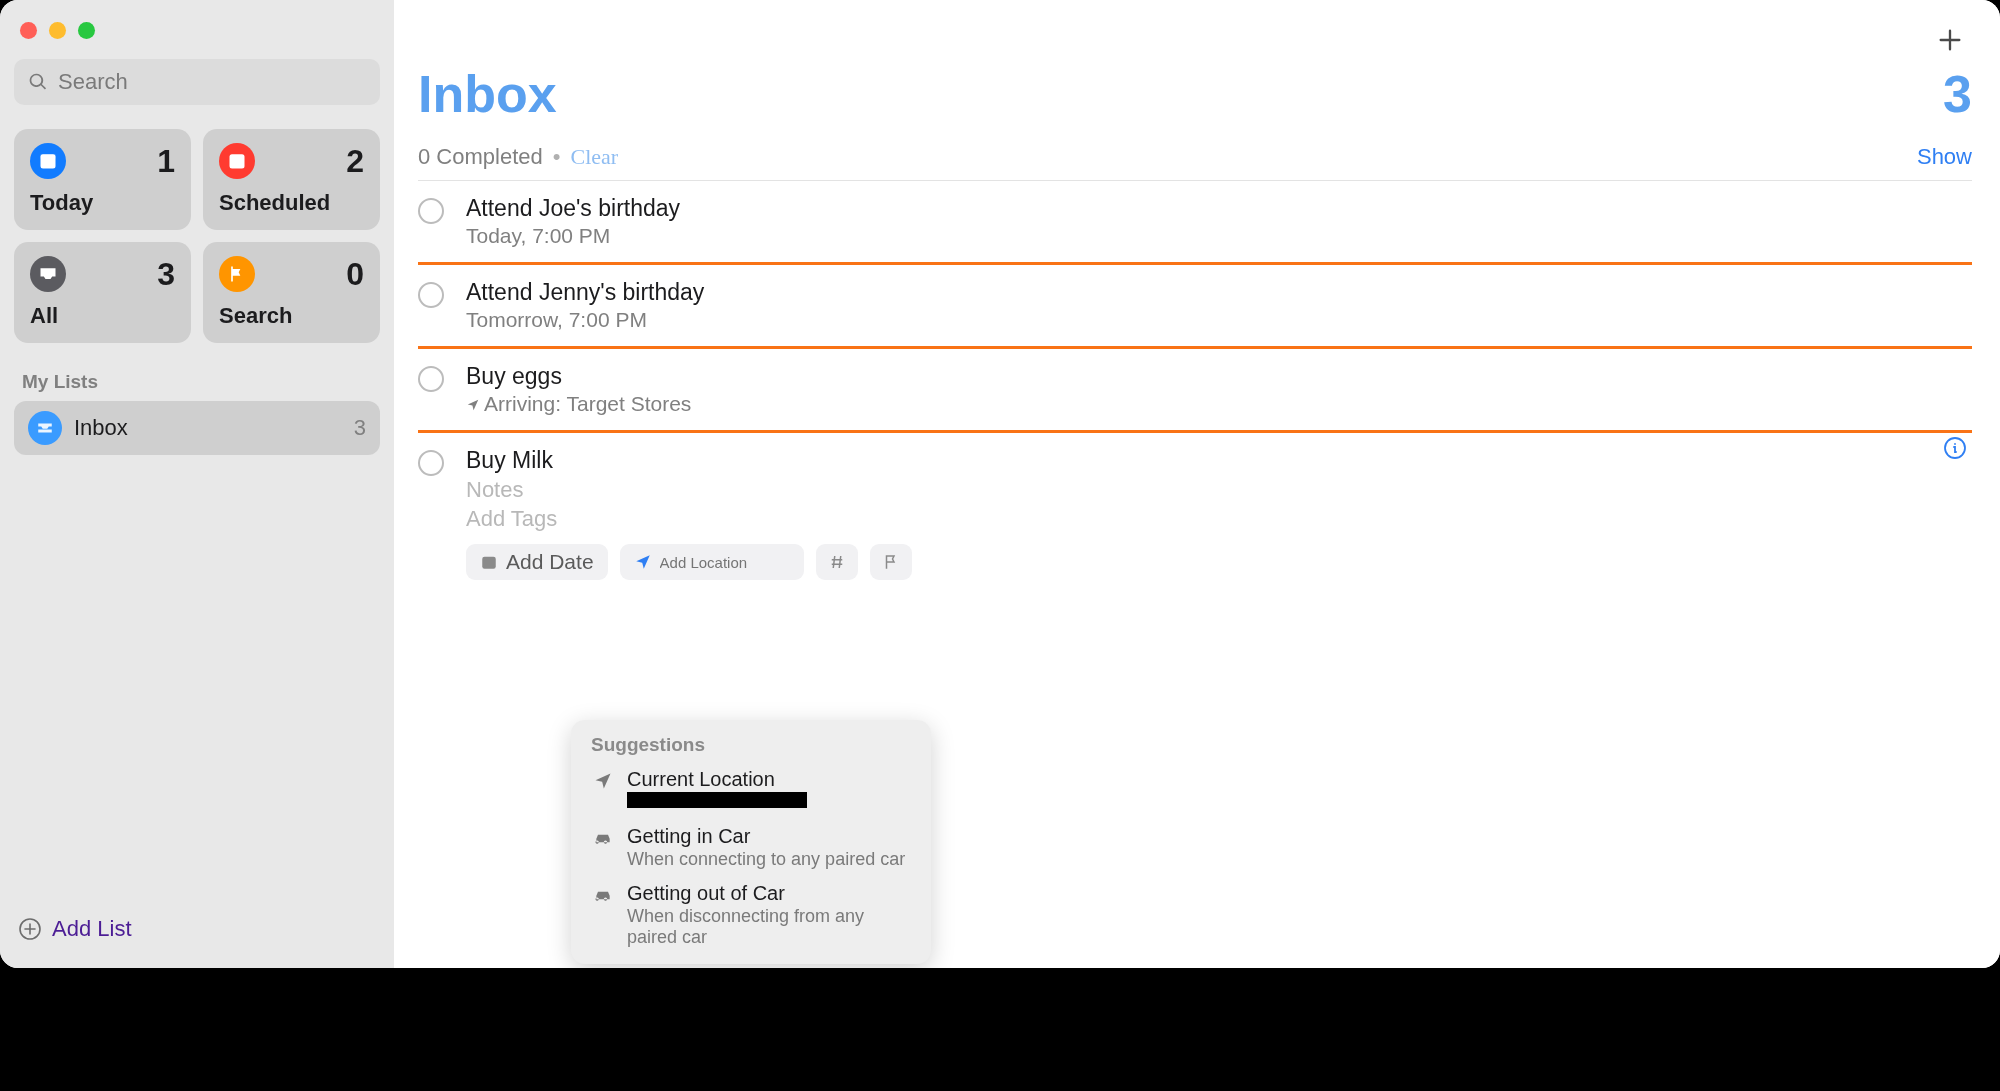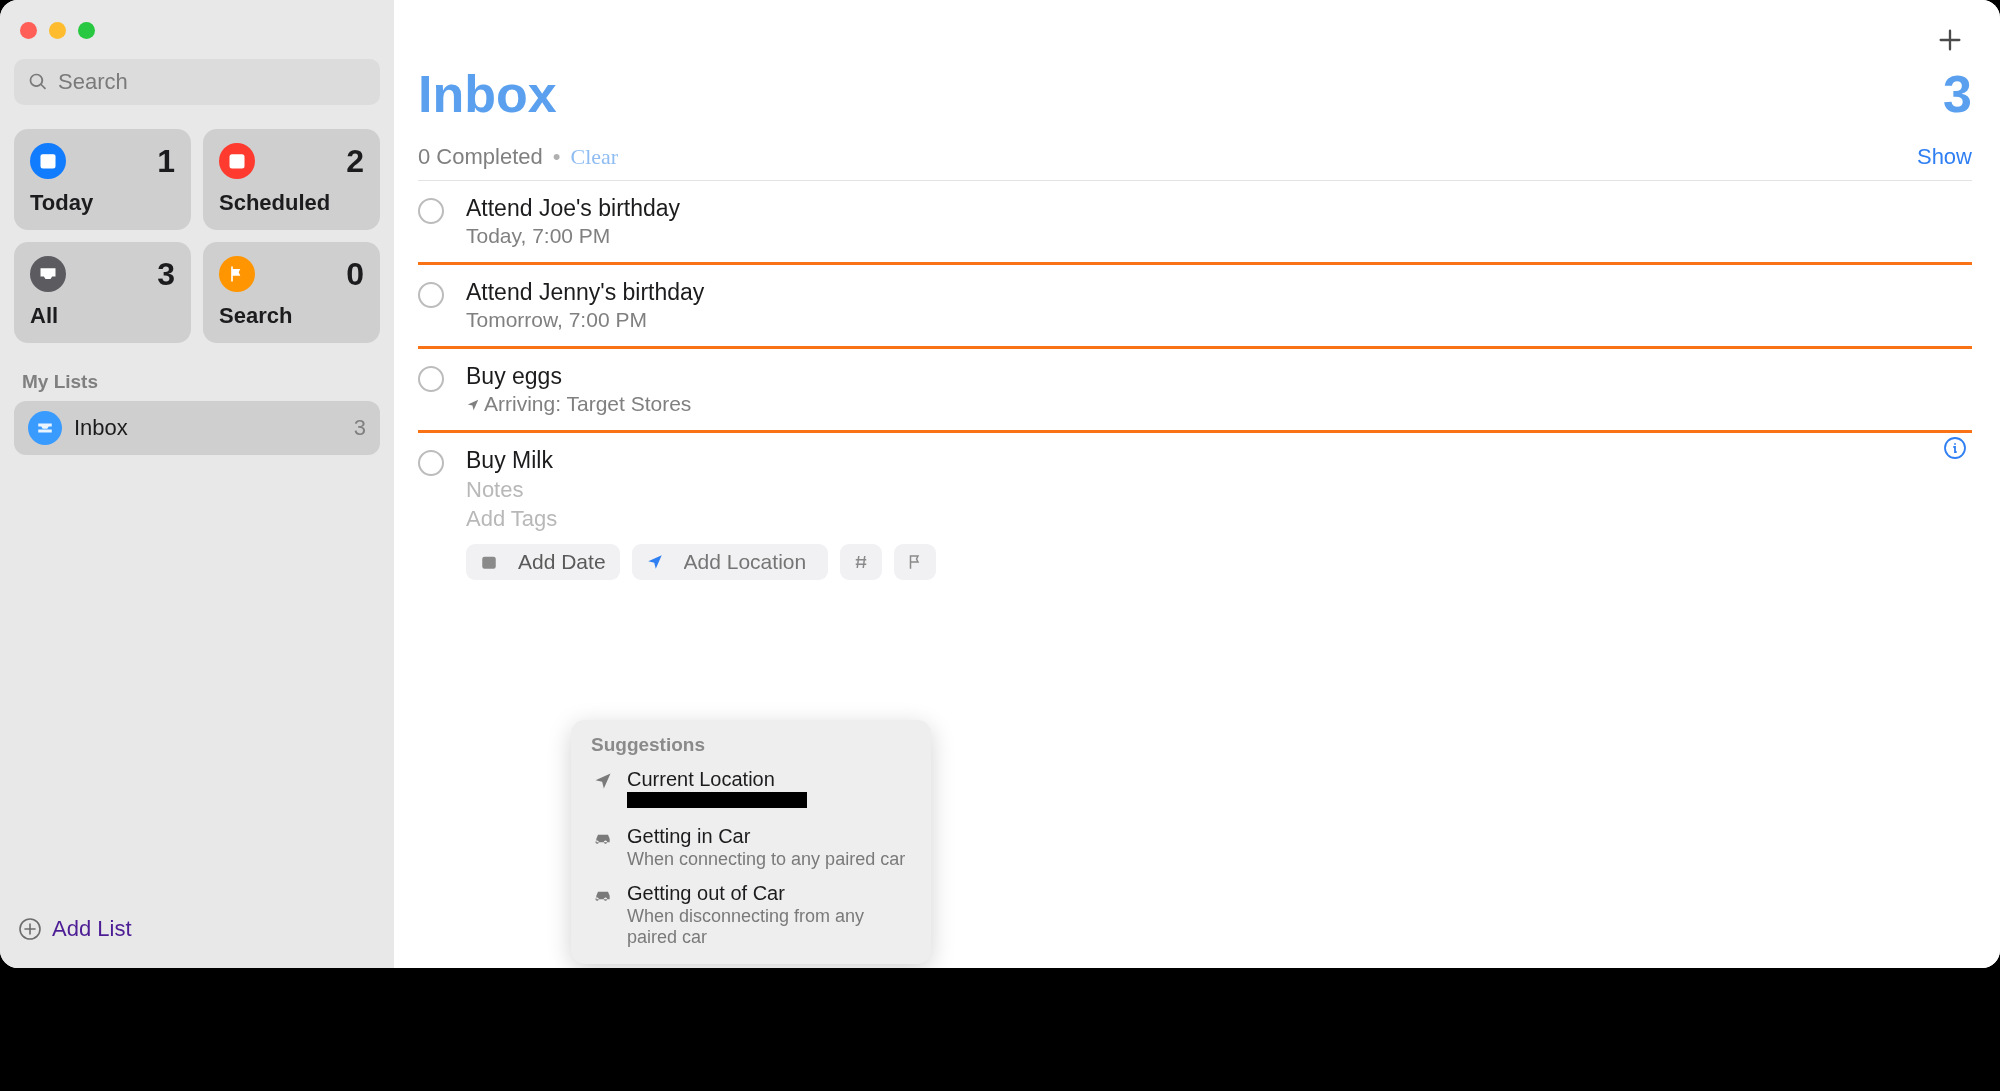--- a/index.html
+++ b/index.html
@@ -120,25 +120,25 @@
   .r-title { font-size:23px; color:#1c1c1e; }
   .r-sub   { font-size:21px; color:#808080; margin-top:2px; }
   .r-sub svg { width:14px; height:14px; fill:#808080; vertical-align:-1px; margin-right:4px; }
 
   
   .reminder.editing { border-bottom:1px solid #e8e8e8; padding-bottom:16px; position:relative; }
   .notes-placeholder, .tags-placeholder { font-size:22px; color:#b8b8b8; margin-top:3px; }
   .pill-row { display:flex; gap:12px; margin-top:12px; }
   .pill {
     background:#f1f1f3; border-radius:9px; padding:6px 14px;
-    display:flex; align-items:center; gap:20px;
+    display:flex; align-items:center; gap:8px;
     font-size:21px; color:#5a5a5a; cursor:pointer;
   }
   .pill svg { width:18px; height:18px; }
-  .pill .loc-input { font-size:21px; color:#888; outline:none; border:none; background:transparent; width:130px; }
+  .pill .loc-input { font-size:15px; color:#888; outline:none; border:none; background:transparent; width:130px; }
   .pill.icon-only { padding:6px 12px; }
   .info-btn {
     position:absolute; right:4px; top:2px;
     width:26px; height:26px;
     display:flex; align-items:center; justify-content:center;
     cursor:pointer;
   }
   .info-btn svg { width:24px; height:24px; stroke:#2f7ff3; fill:none; stroke-width:1.8; }
 
   

